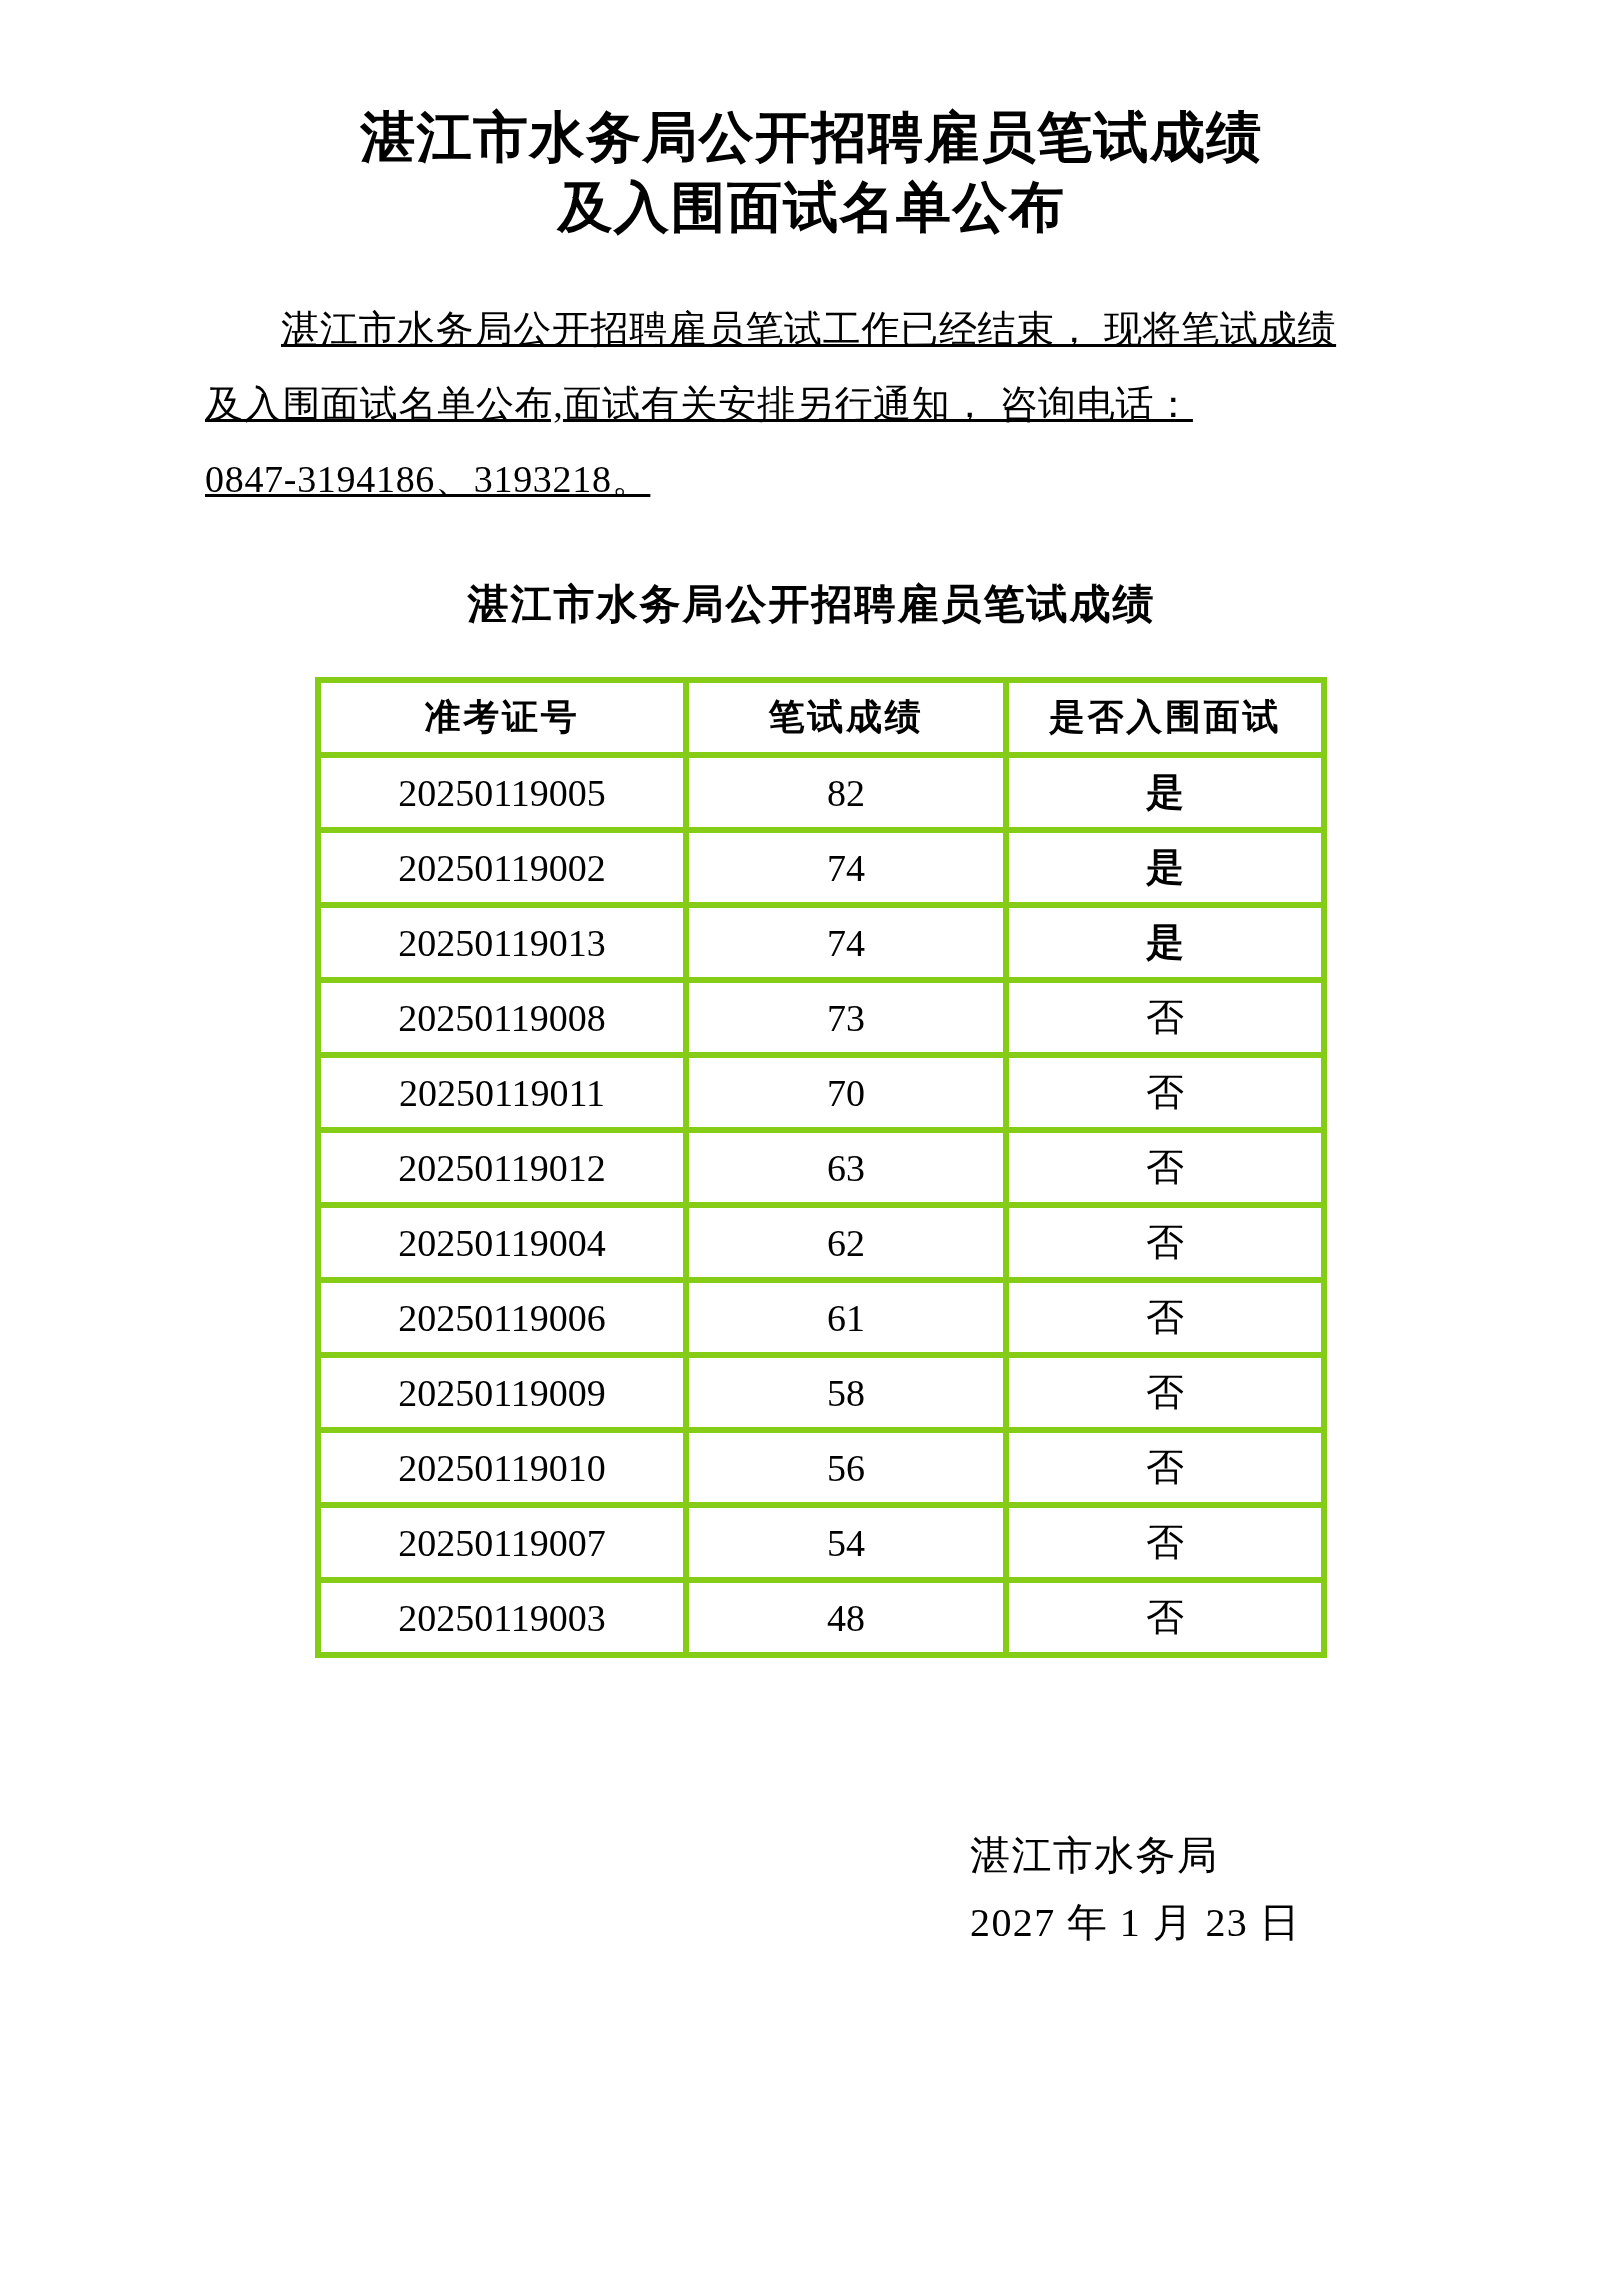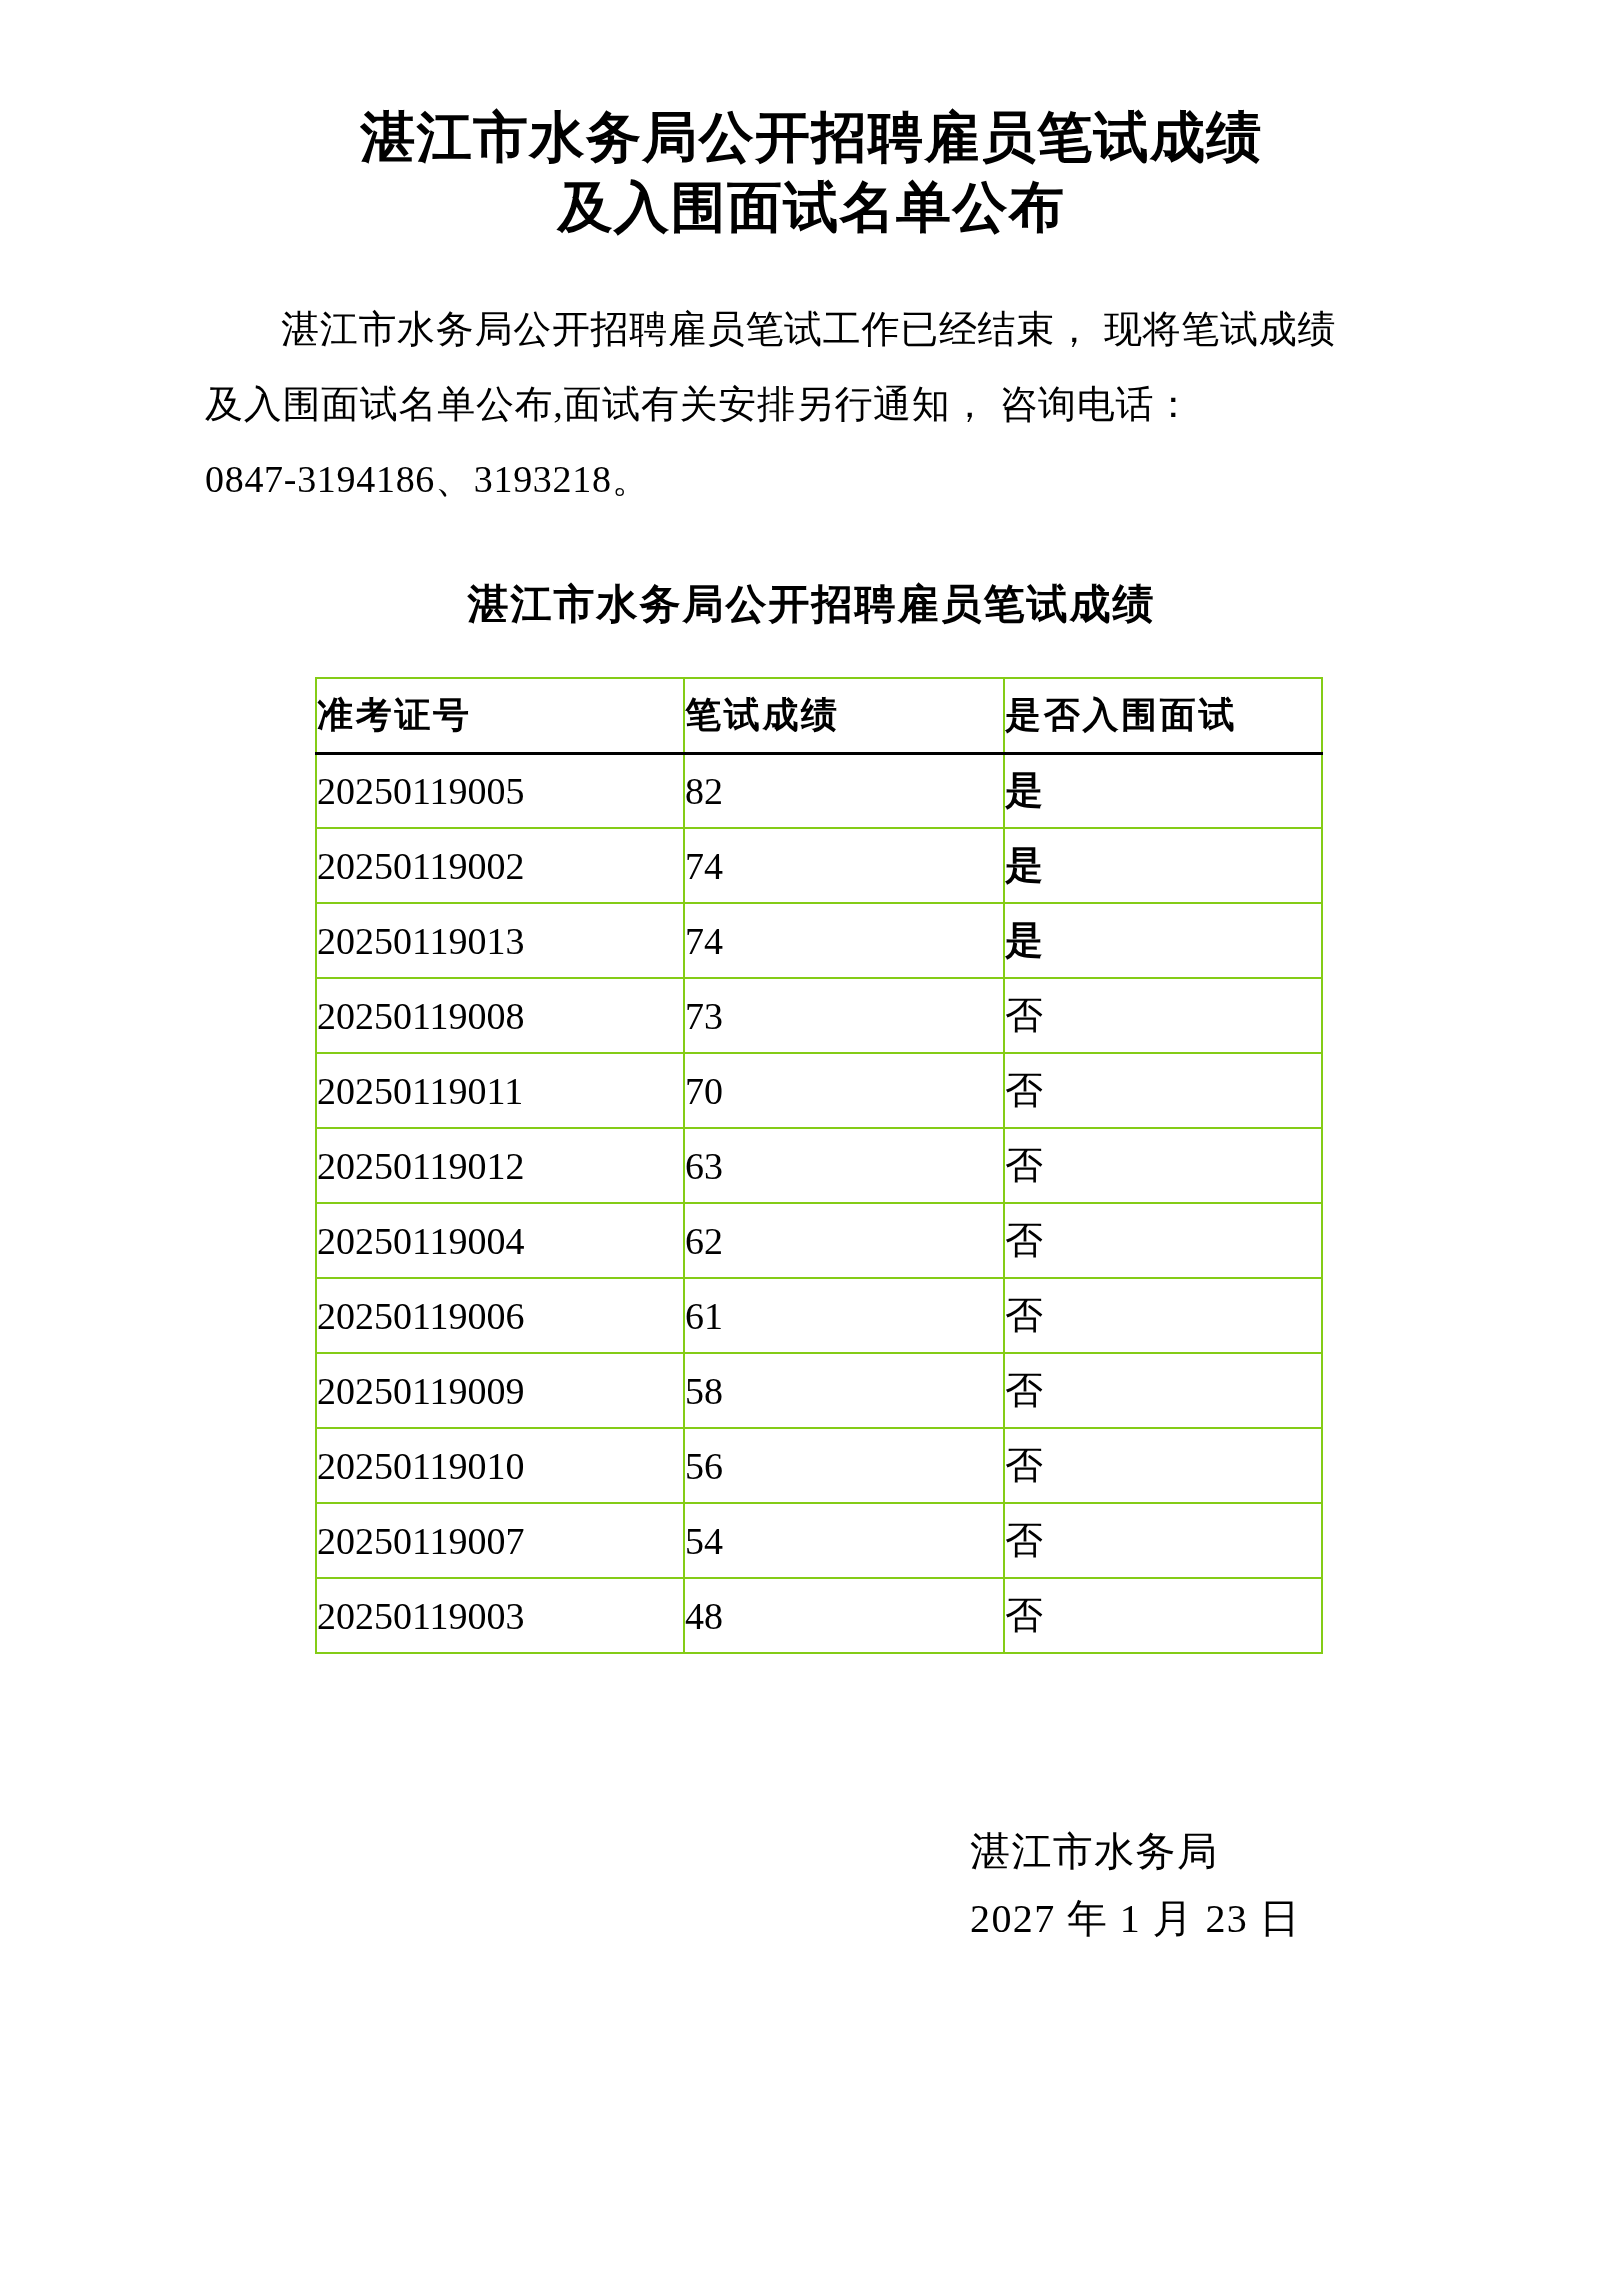--- a/index.html
+++ b/index.html
@@ -20,42 +20,43 @@
     font-weight:bold;
     line-height:70px;
     letter-spacing:1.4px;
   }
 
   .intro {
     margin:49px 161px 0 205px;
     font-size:38px;
     line-height:75px;
     letter-spacing:0.7px;
+    text-decoration:underline;
   }
   .intro .line { white-space:nowrap; }
   .intro .line.indent { text-indent:76px; }
 
   .table-title {
     margin-top:60px;
     text-align:center;
     font-size:41px;
     font-weight:bold;
     letter-spacing:2px;
   }
 
   table.results {
     margin:45px 0 0 315px;
     width:1007px;
     border-collapse:collapse;
     table-layout:fixed;
     border:2px solid #000;
   }
   table.results th, table.results td {
-    border:2px solid #84cc16;
-    text-align:left;
+    border:6px solid #84cc16;
+    text-align:center;
     vertical-align:middle;
     height:75px;
     font-size:38px;
     font-weight:normal;
   }
   table.results thead th {
     font-size:36px;
     font-weight:bold;
     border-bottom:3.4px solid #000;
     letter-spacing:2.7px;

